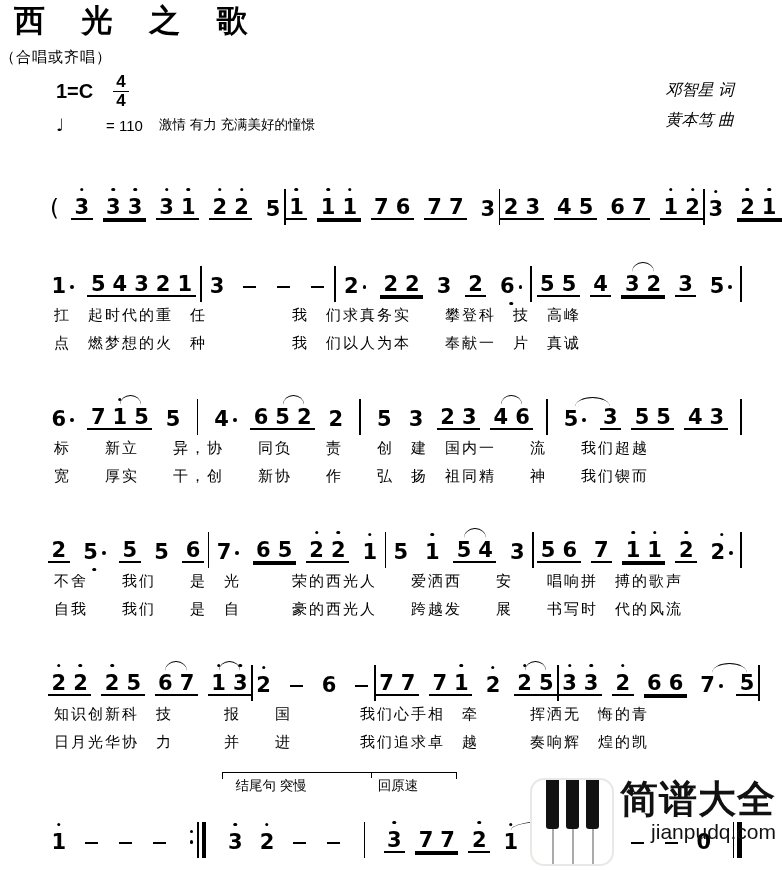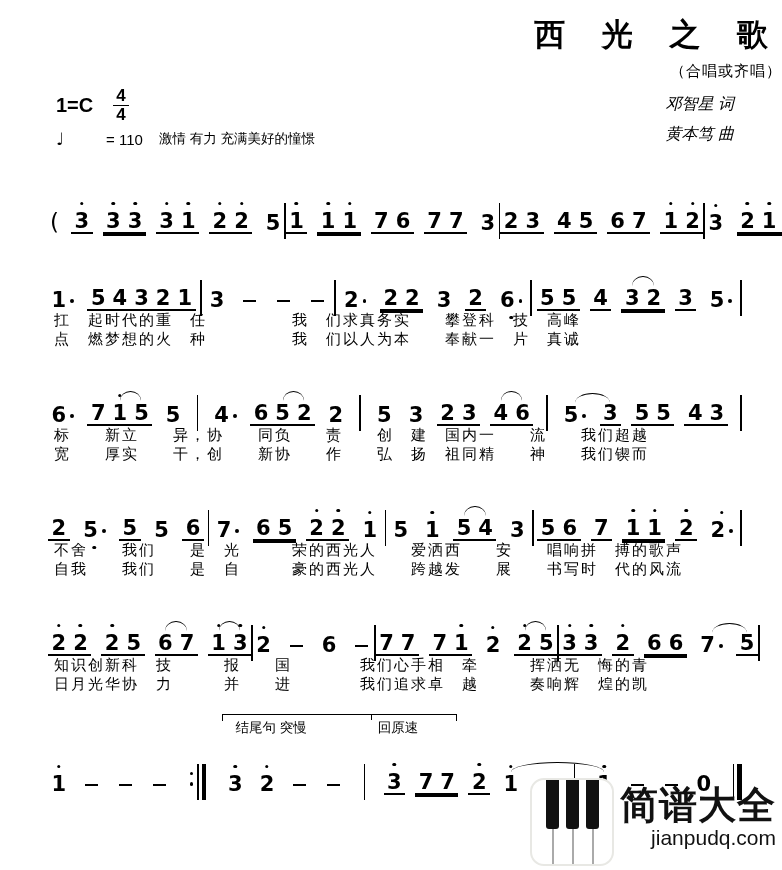--- a/index.html
+++ b/index.html
@@ -1,19 +1,19 @@
 <!DOCTYPE html>
 <html><head>
 <meta charset="utf-8">
 <style>
   html,body{margin:0;padding:0;background:#fff;}
   .page{position:relative;width:782px;height:870px;background:#fff;overflow:hidden;
         font-family:"Liberation Sans","DejaVu Sans",sans-serif;color:#000;}
   
-  .header{text-align:right;padding-top:14px;}
+  .header{text-align:left;}
   .title{font-size:31px;font-weight:bold;letter-spacing:14px;text-indent:14px;}
   .subtitle{font-size:15px;margin-top:6px;letter-spacing:1px;}
   .meta{position:relative;height:72px;margin:4px 48px 0 56px;}
   .keysig{position:absolute;left:0;top:2px;display:flex;align-items:center;gap:20px;}
   .keyname{font-size:20px;font-weight:bold;}
   .ts{display:inline-flex;flex-direction:column;align-items:center;line-height:1.05;
       font-weight:bold;font-size:17px;}
   .ts .top{border-bottom:1.9px solid #000;padding:0 3px;}
   .tempo{position:absolute;left:0;top:44px;font-size:14px;display:flex;align-items:center;gap:6px;}
   .noteglyph{font-family:"DejaVu Sans",sans-serif;font-size:17px;}
@@ -38,38 +38,38 @@
   .ad{width:3.8px;height:3.8px;border-radius:50%;background:#000;margin:0 0 8px 4px;}
   .n.dash i{display:block;width:13px;height:2.4px;background:#000;margin:0 2px 9px 2px;}
   .n.paren{font-weight:normal;font-size:23px;padding:0;}
   .bar{width:1.7px;height:36px;background:#000;align-self:flex-end;margin-bottom:-5px;}
   .bar-thick{width:4.5px;height:36px;background:#000;align-self:flex-end;margin-bottom:-5px;}
   .bargrp{display:flex;align-items:flex-end;gap:3px;}
   .rdots{display:flex;flex-direction:column;gap:7px;margin:0 1px 9px 0;}
   .rdots i{width:3.6px;height:3.6px;border-radius:50%;background:#000;}
   .arc{position:absolute;height:9px;border-top:1.8px solid #000;
        border-radius:50% 50% 0 0/100% 100% 0 0;}
-  .lyric{font-size:15px;letter-spacing:2px;white-space:pre;padding-left:6px;}
+  .lyric{font-size:15px;letter-spacing:2px;white-space:pre;margin-top:9px;padding-left:6px;}
   
   .anno{position:relative;height:24px;font-size:13.5px;}
   .bracket{position:absolute;left:25%;width:34%;top:1px;border-top:1.7px solid #000;}
   .bracket::before,.bracket::after{content:"";position:absolute;top:0;width:1.7px;height:6px;background:#000;}
   .bracket::before{left:0;}
   .bracket::after{right:0;}
   .tickmid{position:absolute;left:46.5%;top:1px;width:1.7px;height:6px;background:#000;}
   .anno .lb1{position:absolute;left:27%;top:6px;}
   .anno .lb2{position:absolute;left:47.5%;top:6px;}
   
   .watermark{position:absolute;right:6px;bottom:4px;display:flex;align-items:flex-start;gap:6px;}
   .piano{position:relative;width:80px;height:84px;background:#fff;border:2.5px solid #e8e8e4;
          border-radius:14px;overflow:hidden;}
   .piano .sep{position:absolute;top:0;bottom:0;width:1.6px;background:#aaa;}
   .piano .bk{position:absolute;top:0;height:58%;width:13px;background:#111;border-radius:0 0 3px 3px;}
   .wm-text{display:flex;flex-direction:column;align-items:flex-start;line-height:1;}
-  .wm-brand{font-size:38px;font-weight:bold;letter-spacing:1px;margin-top:8px;color:#111;}
+  .wm-brand{font-size:38px;font-weight:bold;letter-spacing:1px;margin-top:2px;color:#111;}
   .wm-domain{font-size:21px;color:#111;margin-top:3px;align-self:flex-end;}
 </style>
 </head>
 <body>
 
 <div class="page">
 
   <div class="header">
     <div class="title">西 光 之 歌</div>
     <div class="subtitle">（合唱或齐唱）</div>

